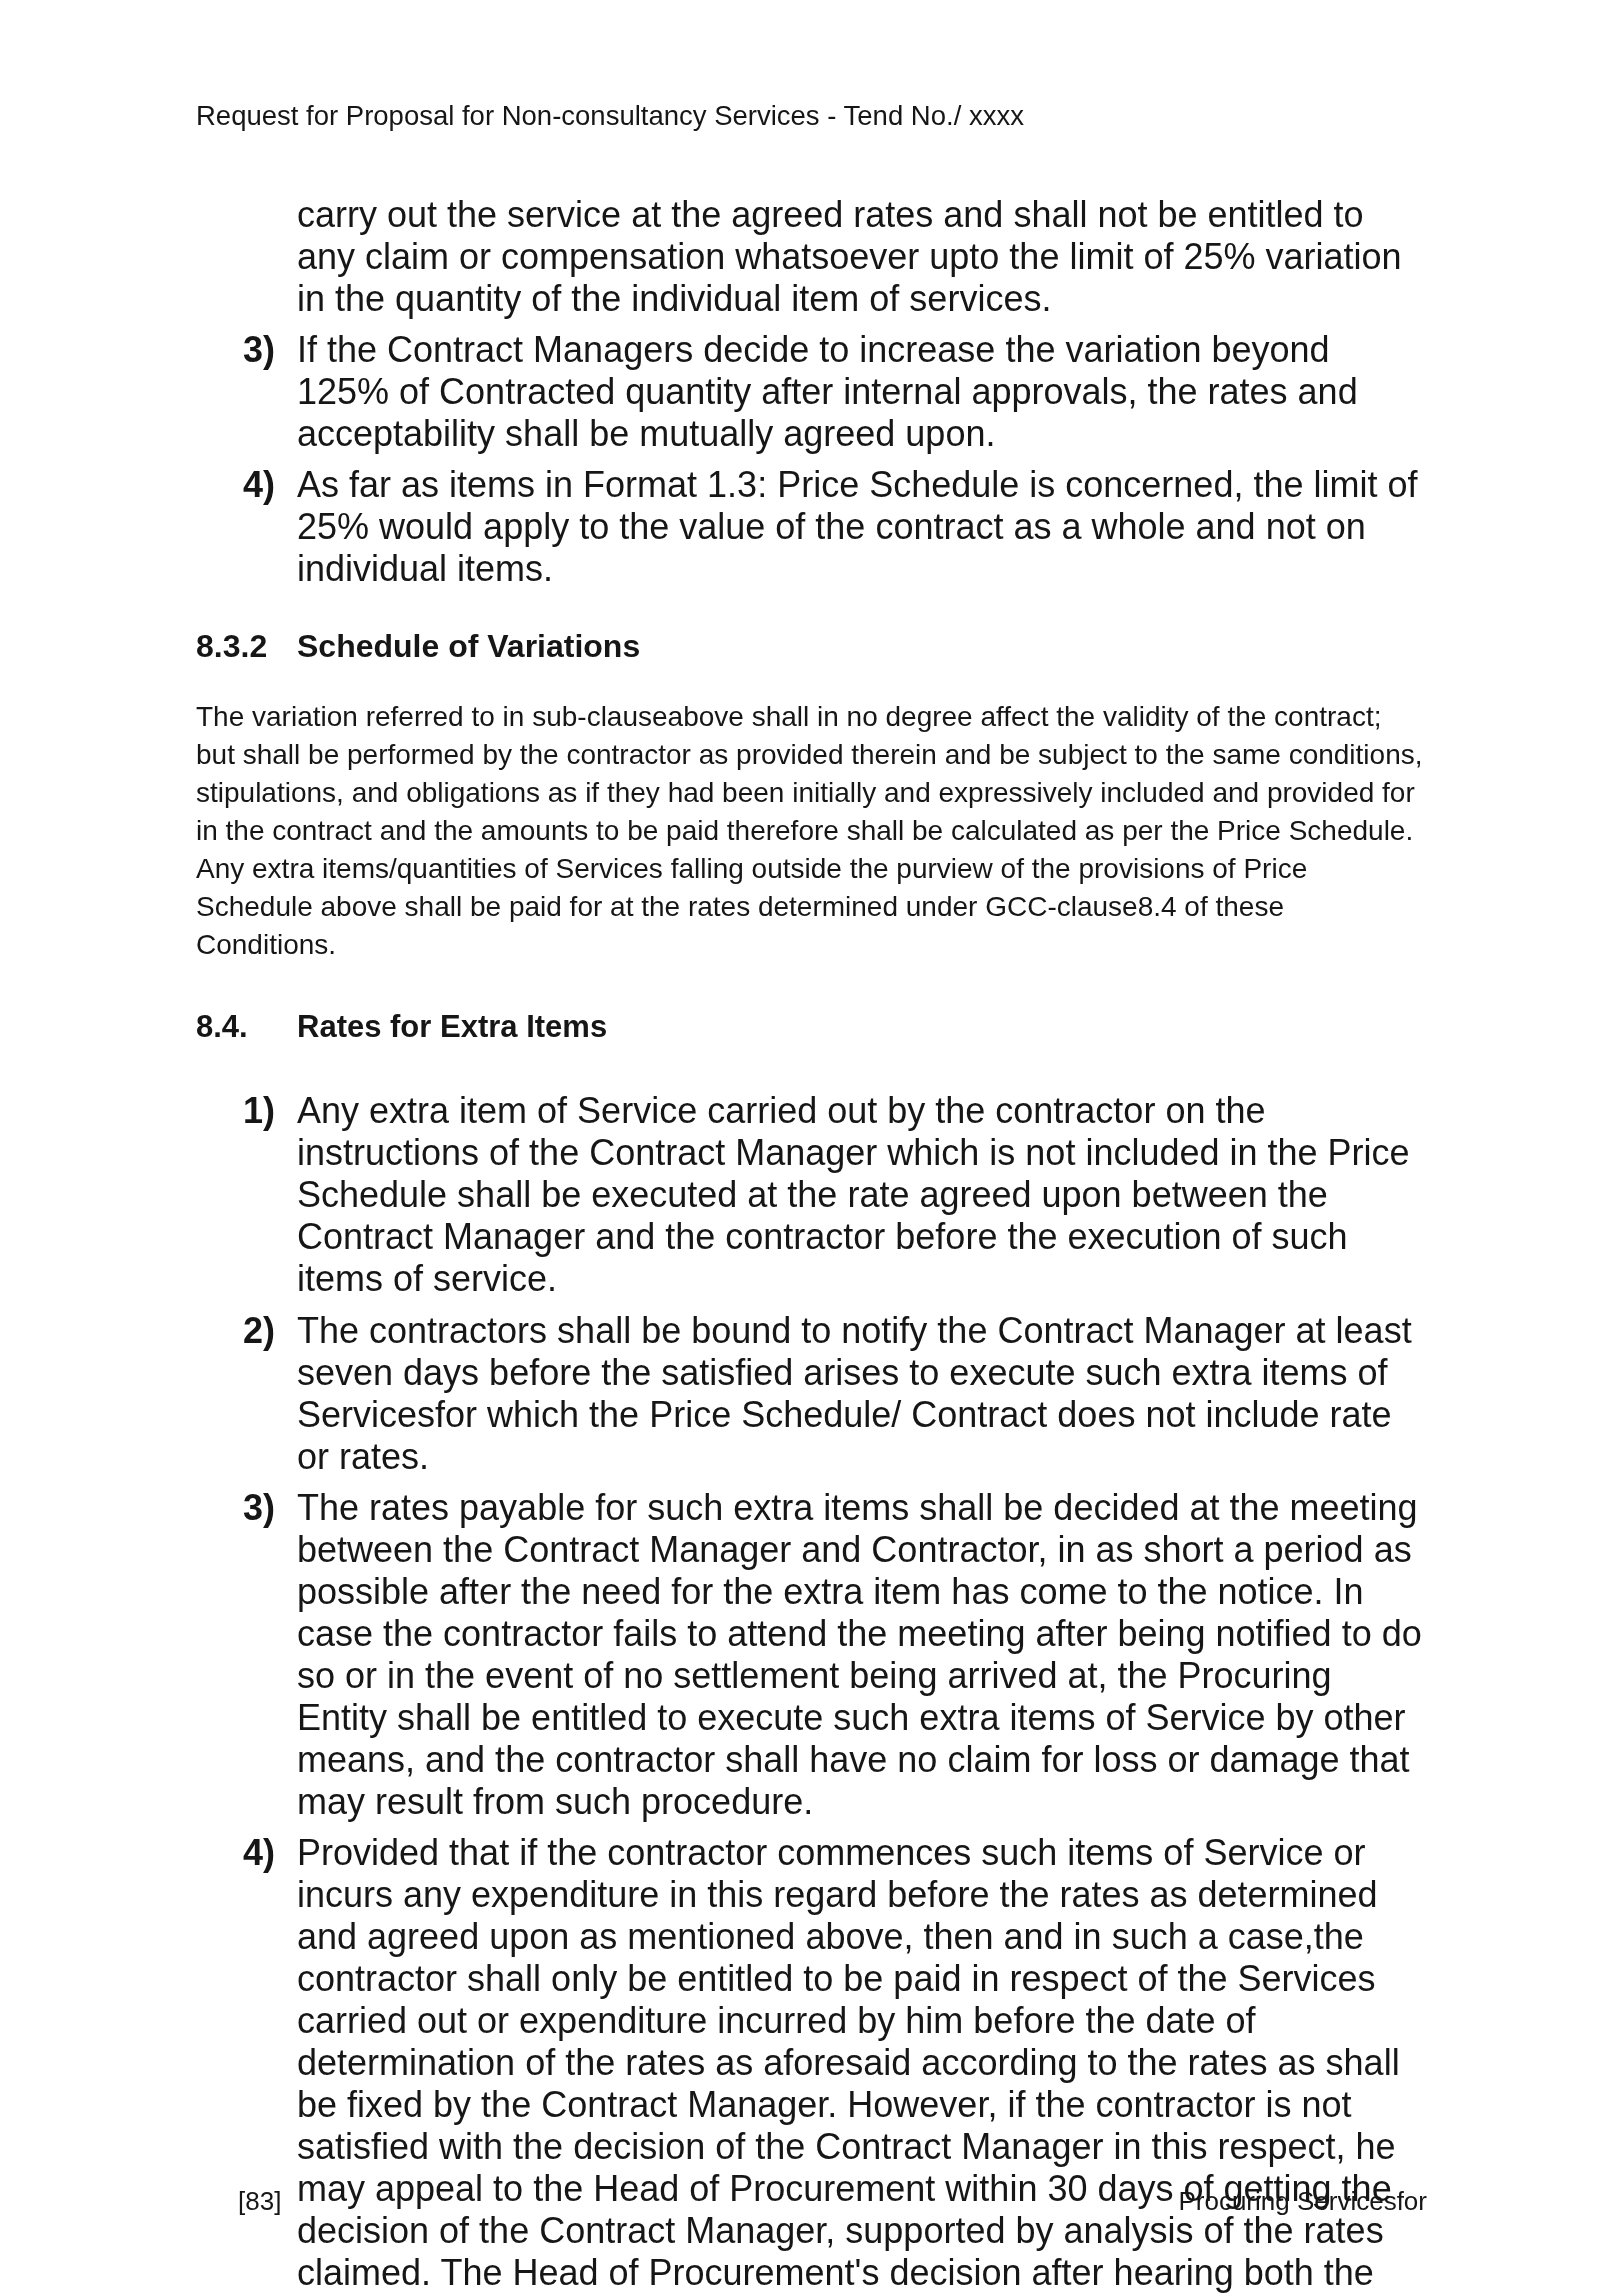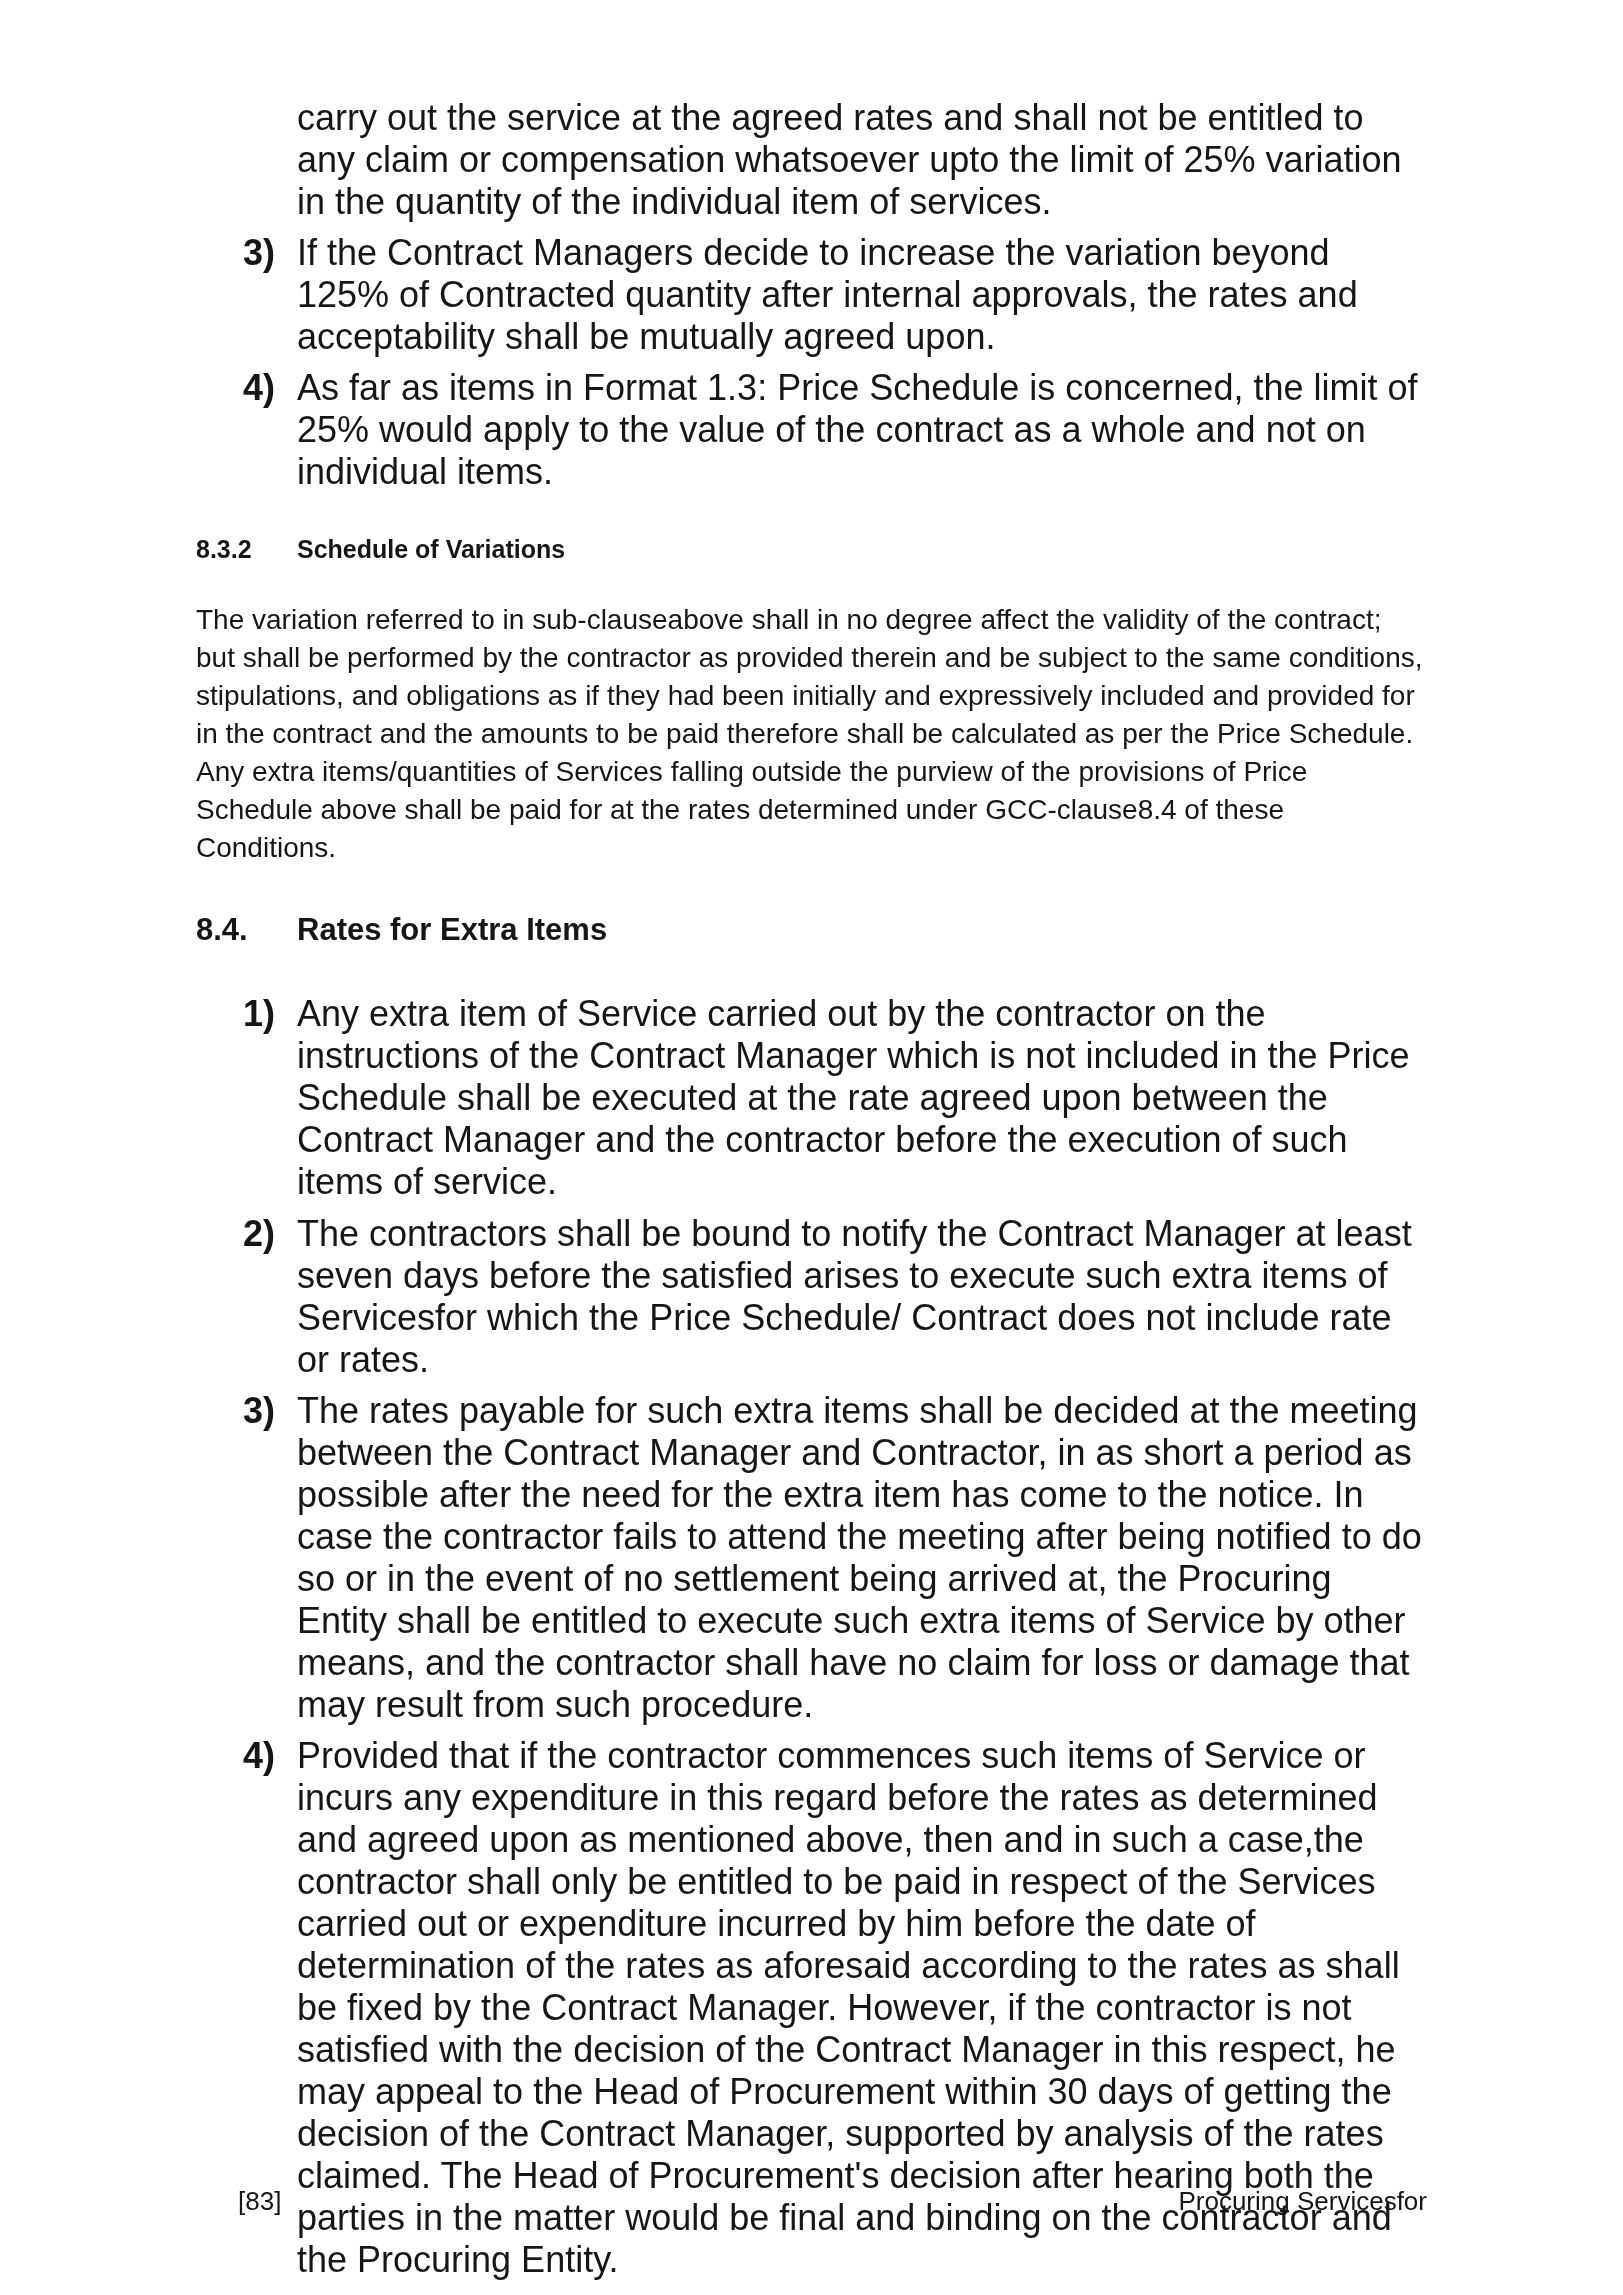--- a/index.html
+++ b/index.html
@@ -33,21 +33,21 @@
   .list-num {
     flex: 0 0 101px;
     width: 101px;
     padding-left: 47px;
     font-weight: bold;
   }
   .list-text { flex: 1 1 auto; }
   .subheading {
     display: flex;
     font-weight: bold;
-    font-size: 25px;
+    font-size: 32px;
     line-height: 38px;
     margin: 37px 0 33px 0;
   }
   .subheading .heading-num { flex: 0 0 101px; width: 101px; }
   .main-heading {
     display: flex;
     font-weight: bold;
     font-size: 31px;
     line-height: 41px;
     margin: 42px 0 43px 0;
@@ -70,20 +70,23 @@
     line-height: 34px;
     margin-top: 42px;
   }
   .doc-footer .page-number { margin-left: 42px; }
 </style>
 </head>
 <body>
 
 <div class="page">
 
+  <header class="doc-header">
+    <span>Request for Proposal for Non-consultancy Services - Tend No./ xxxx</span>
+  </header>
 
   <section class="list body-copy">
     <div class="list-item">
       <span class="list-num"></span>
       <span class="list-text">carry out the service at the agreed rates and shall not be entitled to any claim or compensation whatsoever upto the limit of 25% variation in the quantity of the individual item of services.</span>
     </div>
     <div class="list-item">
       <span class="list-num">3)</span>
       <span class="list-text">If the Contract Managers decide to increase the variation beyond 125% of Contracted quantity after internal approvals, the rates and acceptability shall be mutually agreed upon.</span>
     </div>

